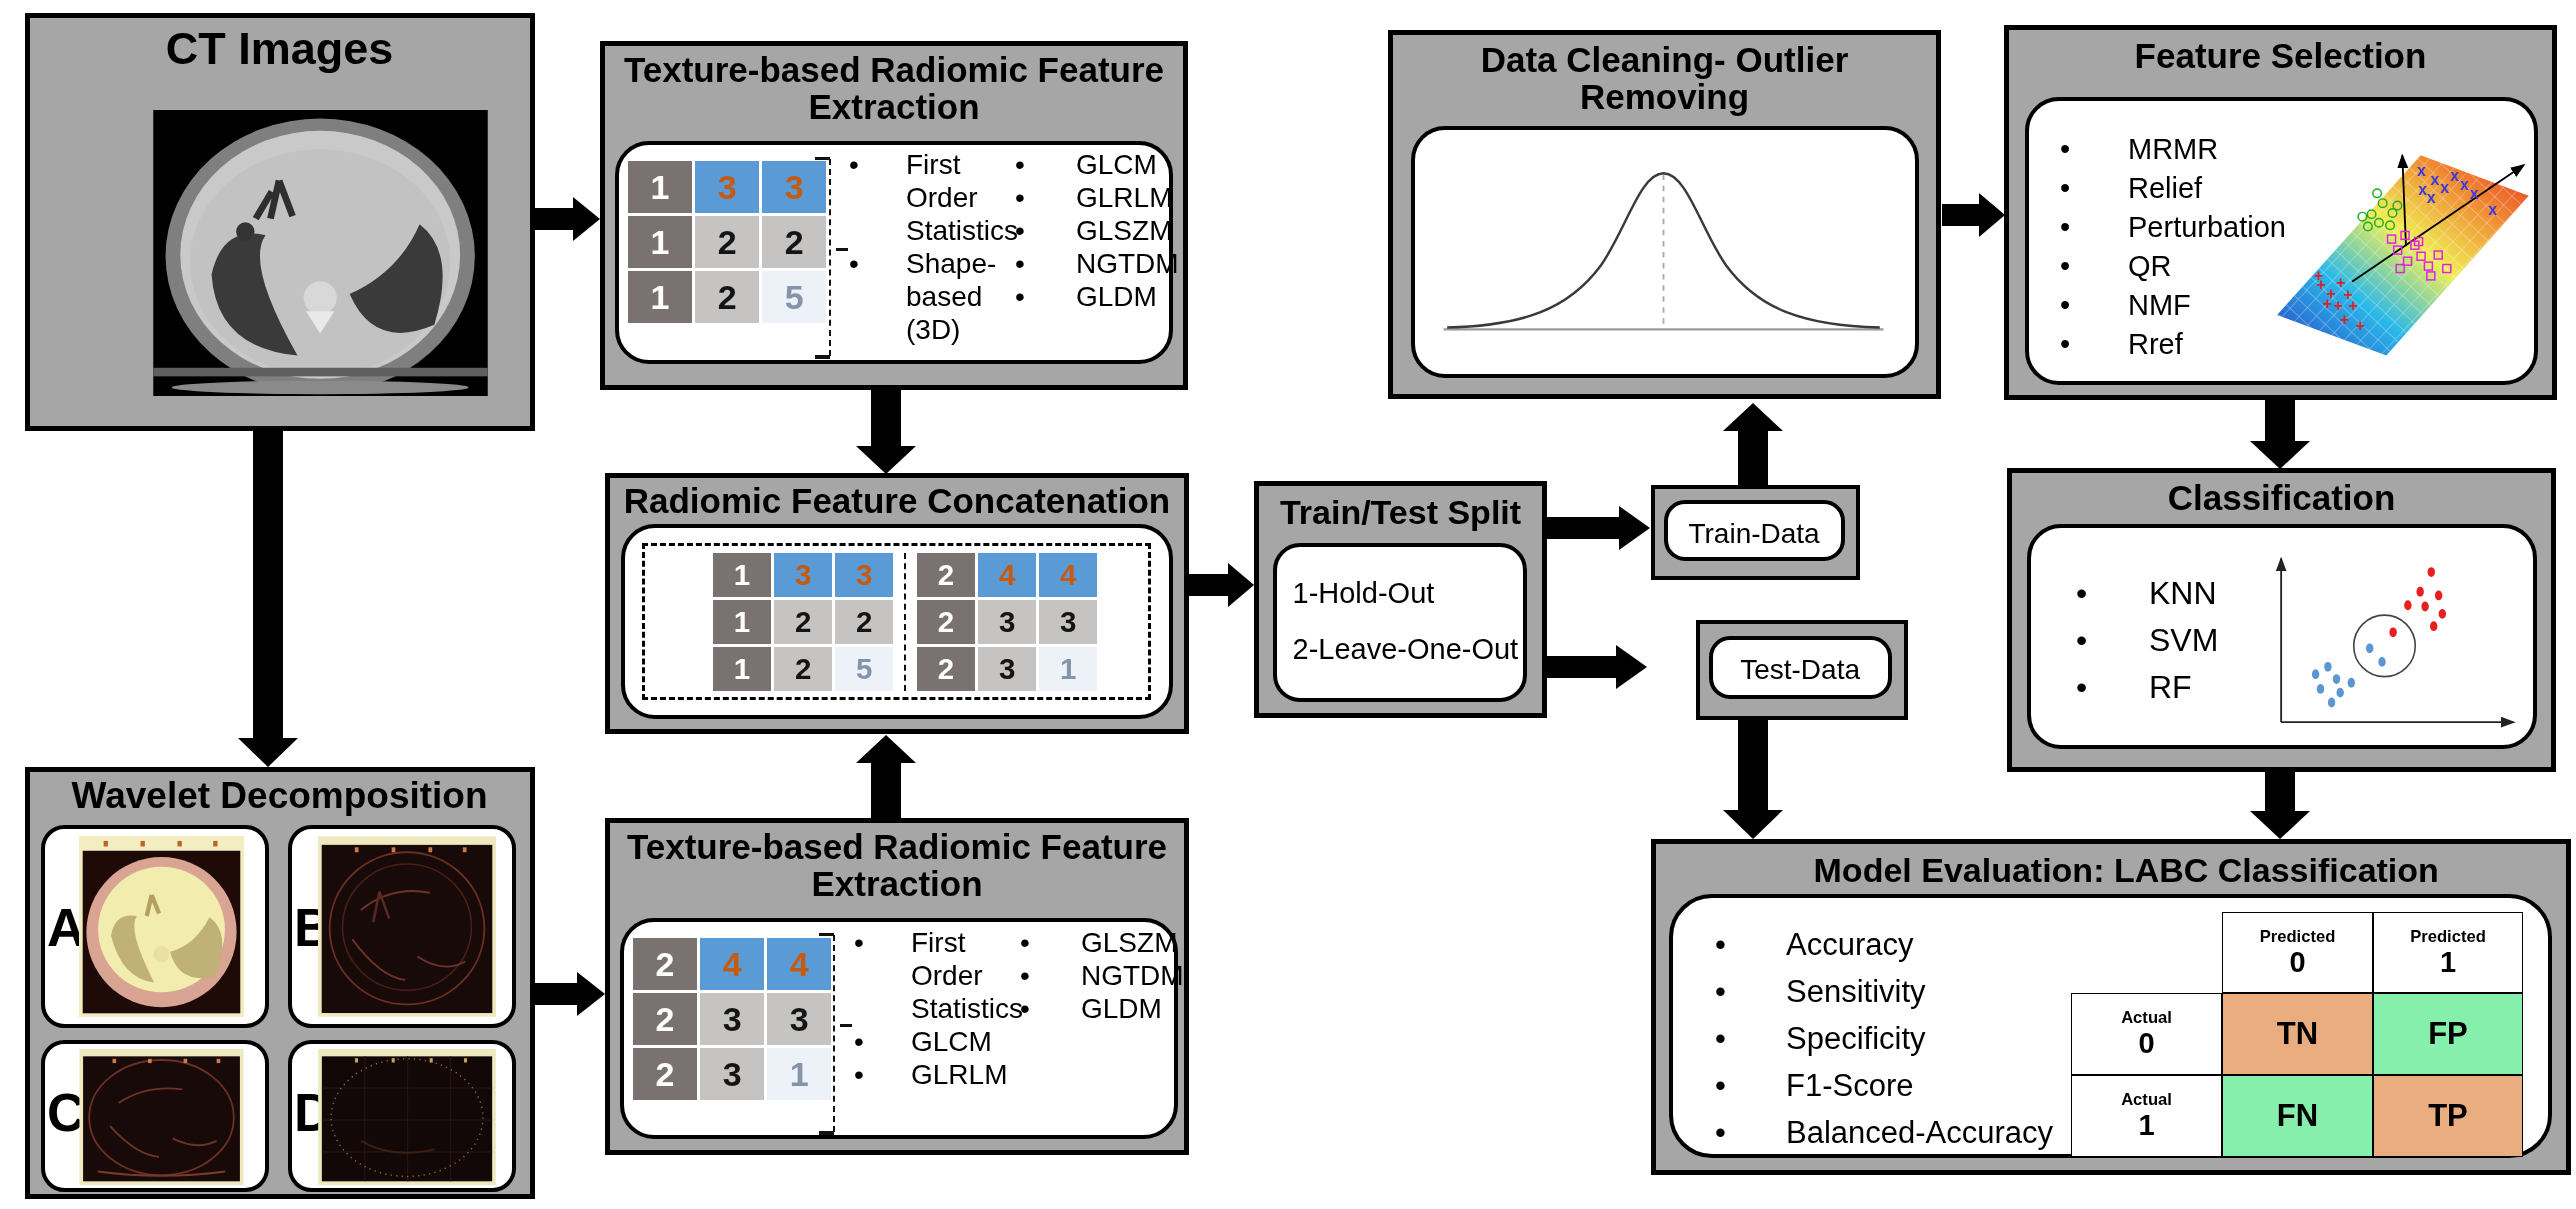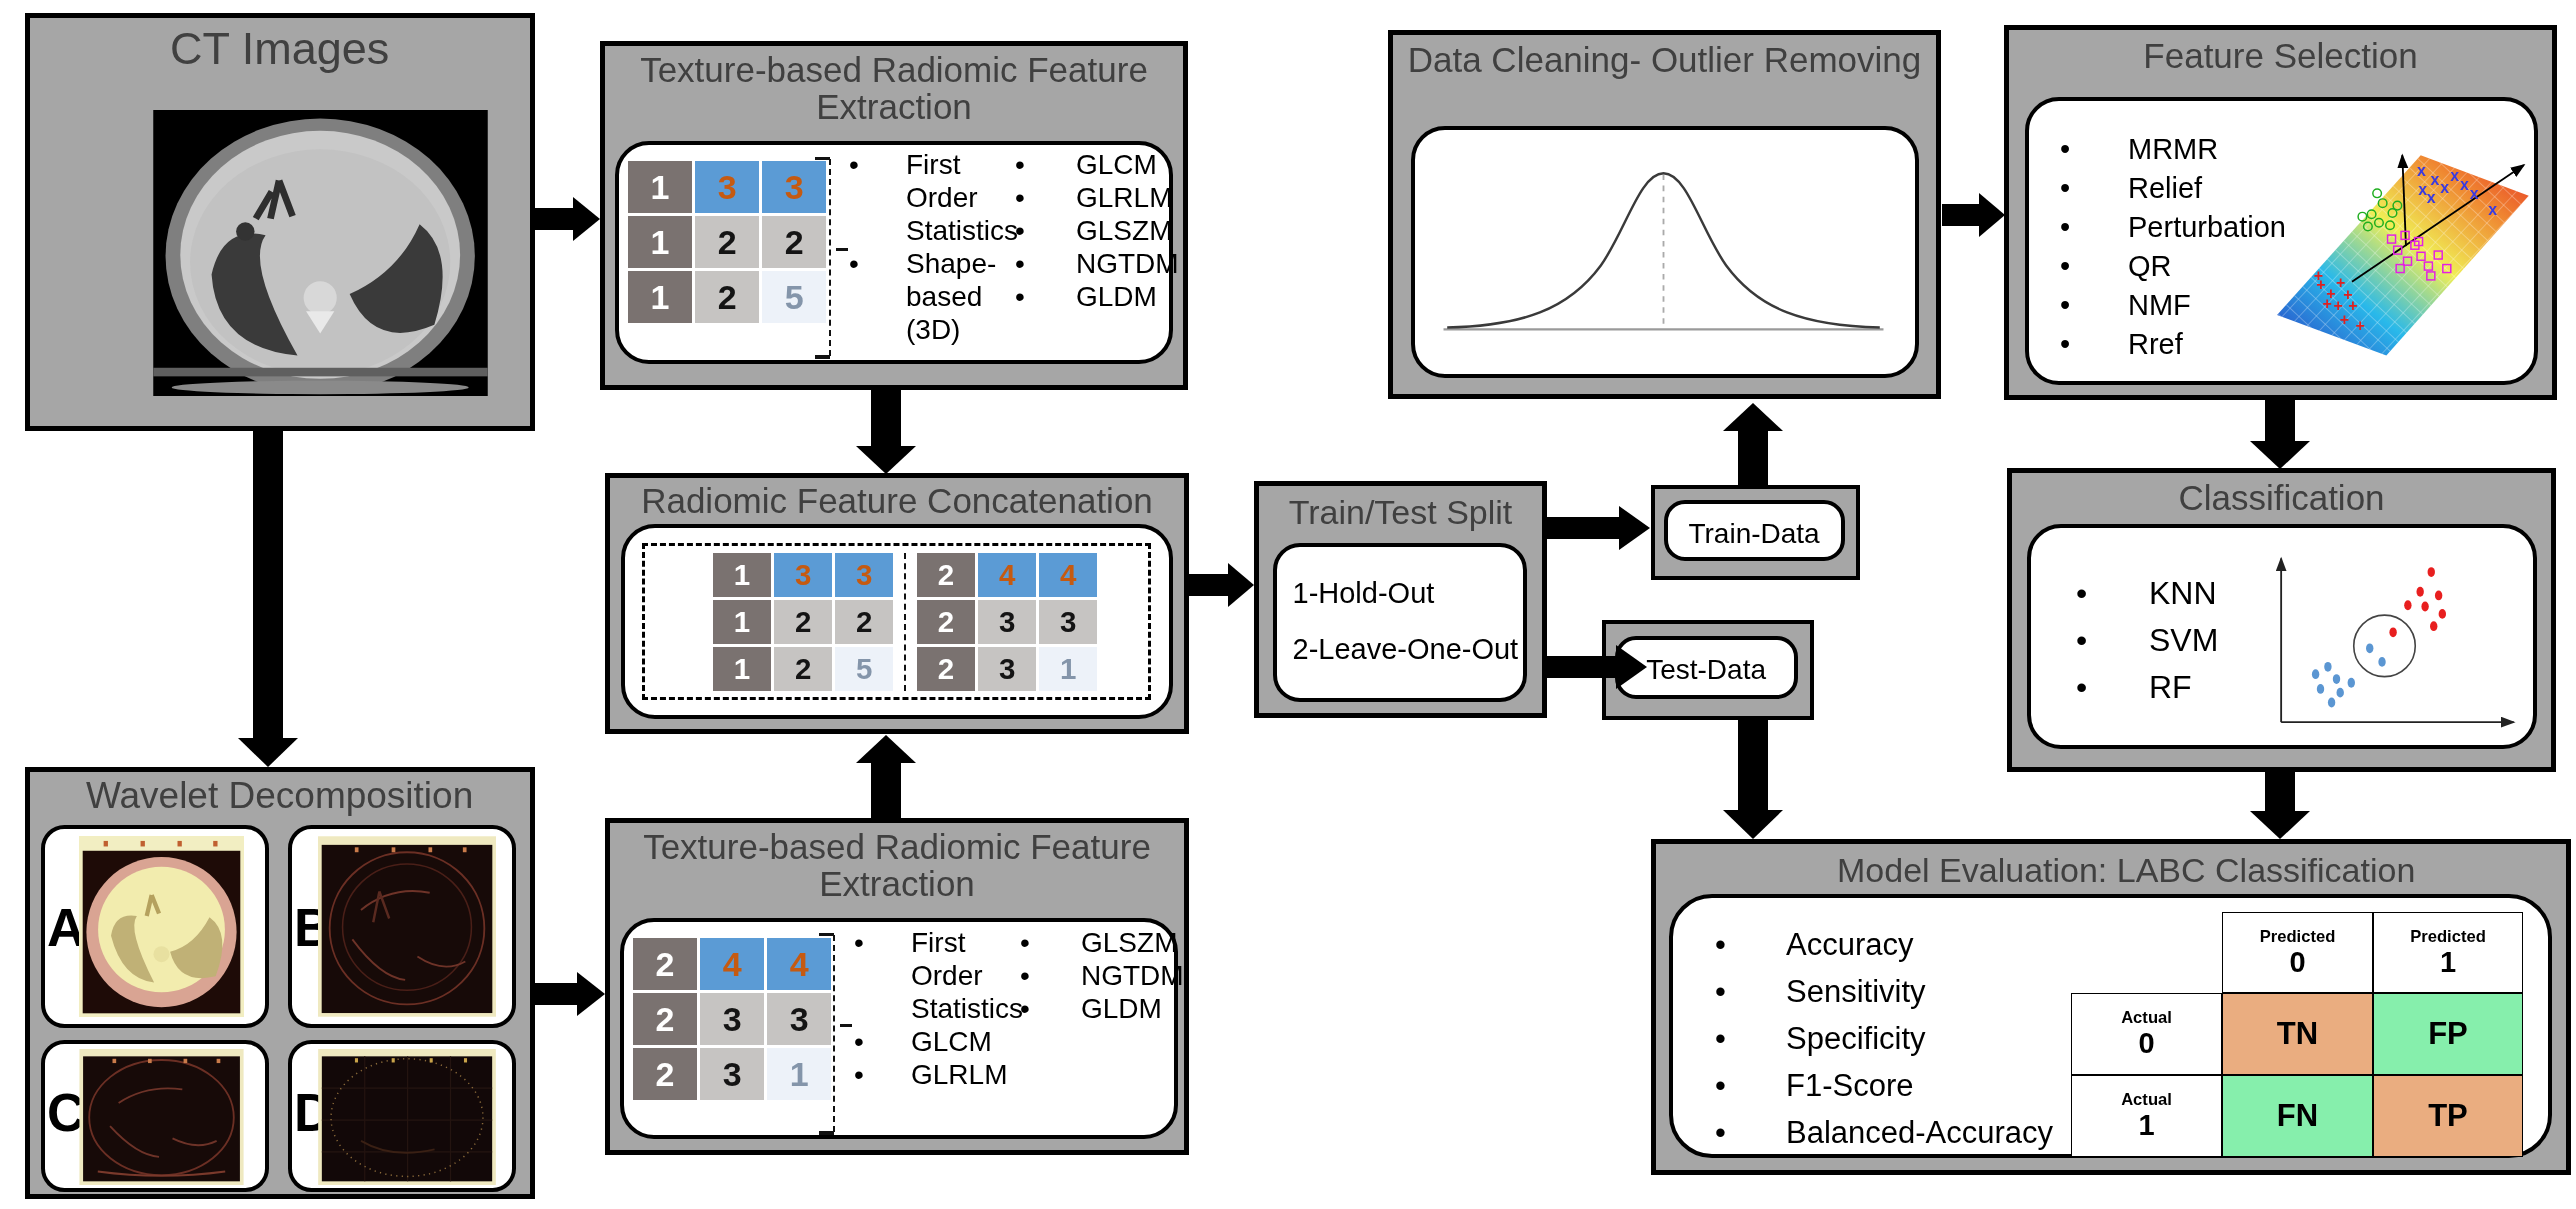--- a/index.html
+++ b/index.html
@@ -1,19 +1,19 @@
 <!DOCTYPE html>
 <html style="font-size:9.8px"><head>
 <meta charset="utf-8">
 <style>
   html,body{margin:0;padding:0;background:#fff;}
   #canvas{position:relative;width:2576px;height:1210px;background:#ffffff;
           font-family:"Liberation Sans",sans-serif;color:#000;overflow:hidden;}
   .gbox{position:absolute;background:#a6a6a6;border:5.5px solid #000;box-sizing:border-box;}
-  .btitle{position:absolute;left:0;right:0;text-align:center;font-weight:normal;color:#404040;line-height:1.05;}
+  .btitle{position:absolute;left:0;right:0;text-align:center;font-weight:bold;color:#000000;line-height:1.05;}
   .panel{position:absolute;background:#fff;border:4.9px solid #000;border-radius:34px;box-sizing:border-box;}
   .panel-sm{position:absolute;background:#fff;border:4.3px solid #000;border-radius:21px;box-sizing:border-box;}
   
   .mtable{position:absolute;display:grid;gap:3.1px;}
   .cell{display:flex;align-items:center;justify-content:center;font-weight:bold;}
   .c-dark{background:#7a7270;color:#fff;}
   .c-blue{background:#5b9bd5;color:#c55a11;}
   .c-gray{background:#c6c4c2;color:#141414;}
   .c-light{background:#edf2f9;color:#8495aa;}
   
@@ -230,21 +230,21 @@
       <div style="position:absolute;left:16px;top:29.5px;font-size:29px;">1-Hold-Out</div>
       <div style="position:absolute;left:16px;top:86px;font-size:29px;">2-Leave-One-Out</div>
     </div>
   </div>
 
   <div class="gbox" style="left:1651px;top:485px;width:209px;height:95px;border-width:4.9px;">
     <div class="panel-sm" style="left:8.6px;top:11px;width:181px;height:61px;">
       <div style="position:absolute;left:0;right:0;top:13.5px;text-align:center;font-size:28px;">Train-Data</div>
     </div>
   </div>
-  <div class="gbox" style="left:1602px;top:620px;width:212px;height:100px;border-width:4.9px;">
+  <div class="gbox" style="left:1696px;top:620px;width:212px;height:100px;border-width:4.9px;">
     <div class="panel-sm" style="left:8.6px;top:12.3px;width:183px;height:63px;">
       <div style="position:absolute;left:0;right:0;top:14px;text-align:center;font-size:28px;">Test-Data</div>
     </div>
   </div>
 
   <div class="gbox" style="left:2007px;top:468px;width:549px;height:304px;">
     <div class="btitle" style="top:7.4px;font-size:35px;">Classification</div>
   </div>
   <div class="panel" style="left:2027px;top:524px;width:510px;height:225px;"></div>
   <ul class="blist" style="left:2076px;top:570px;width:160px;font-size:32px;line-height:47px;">

